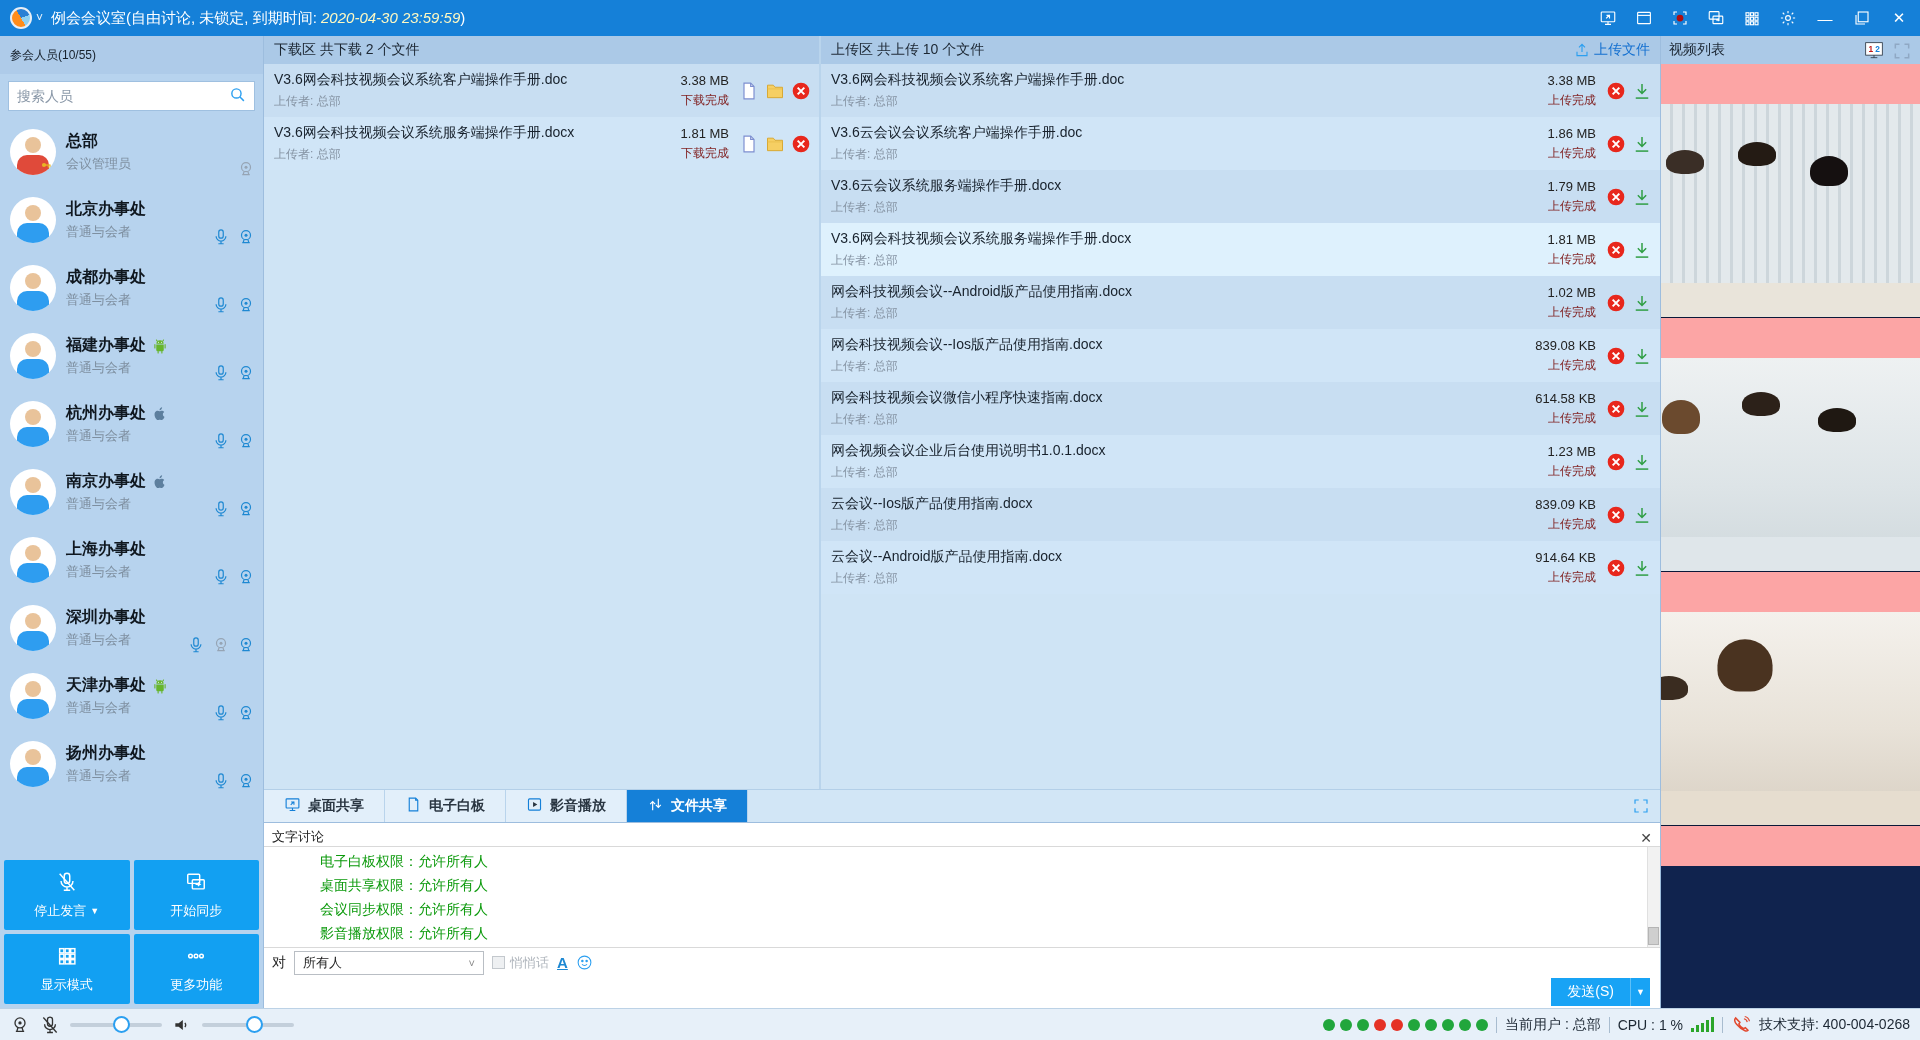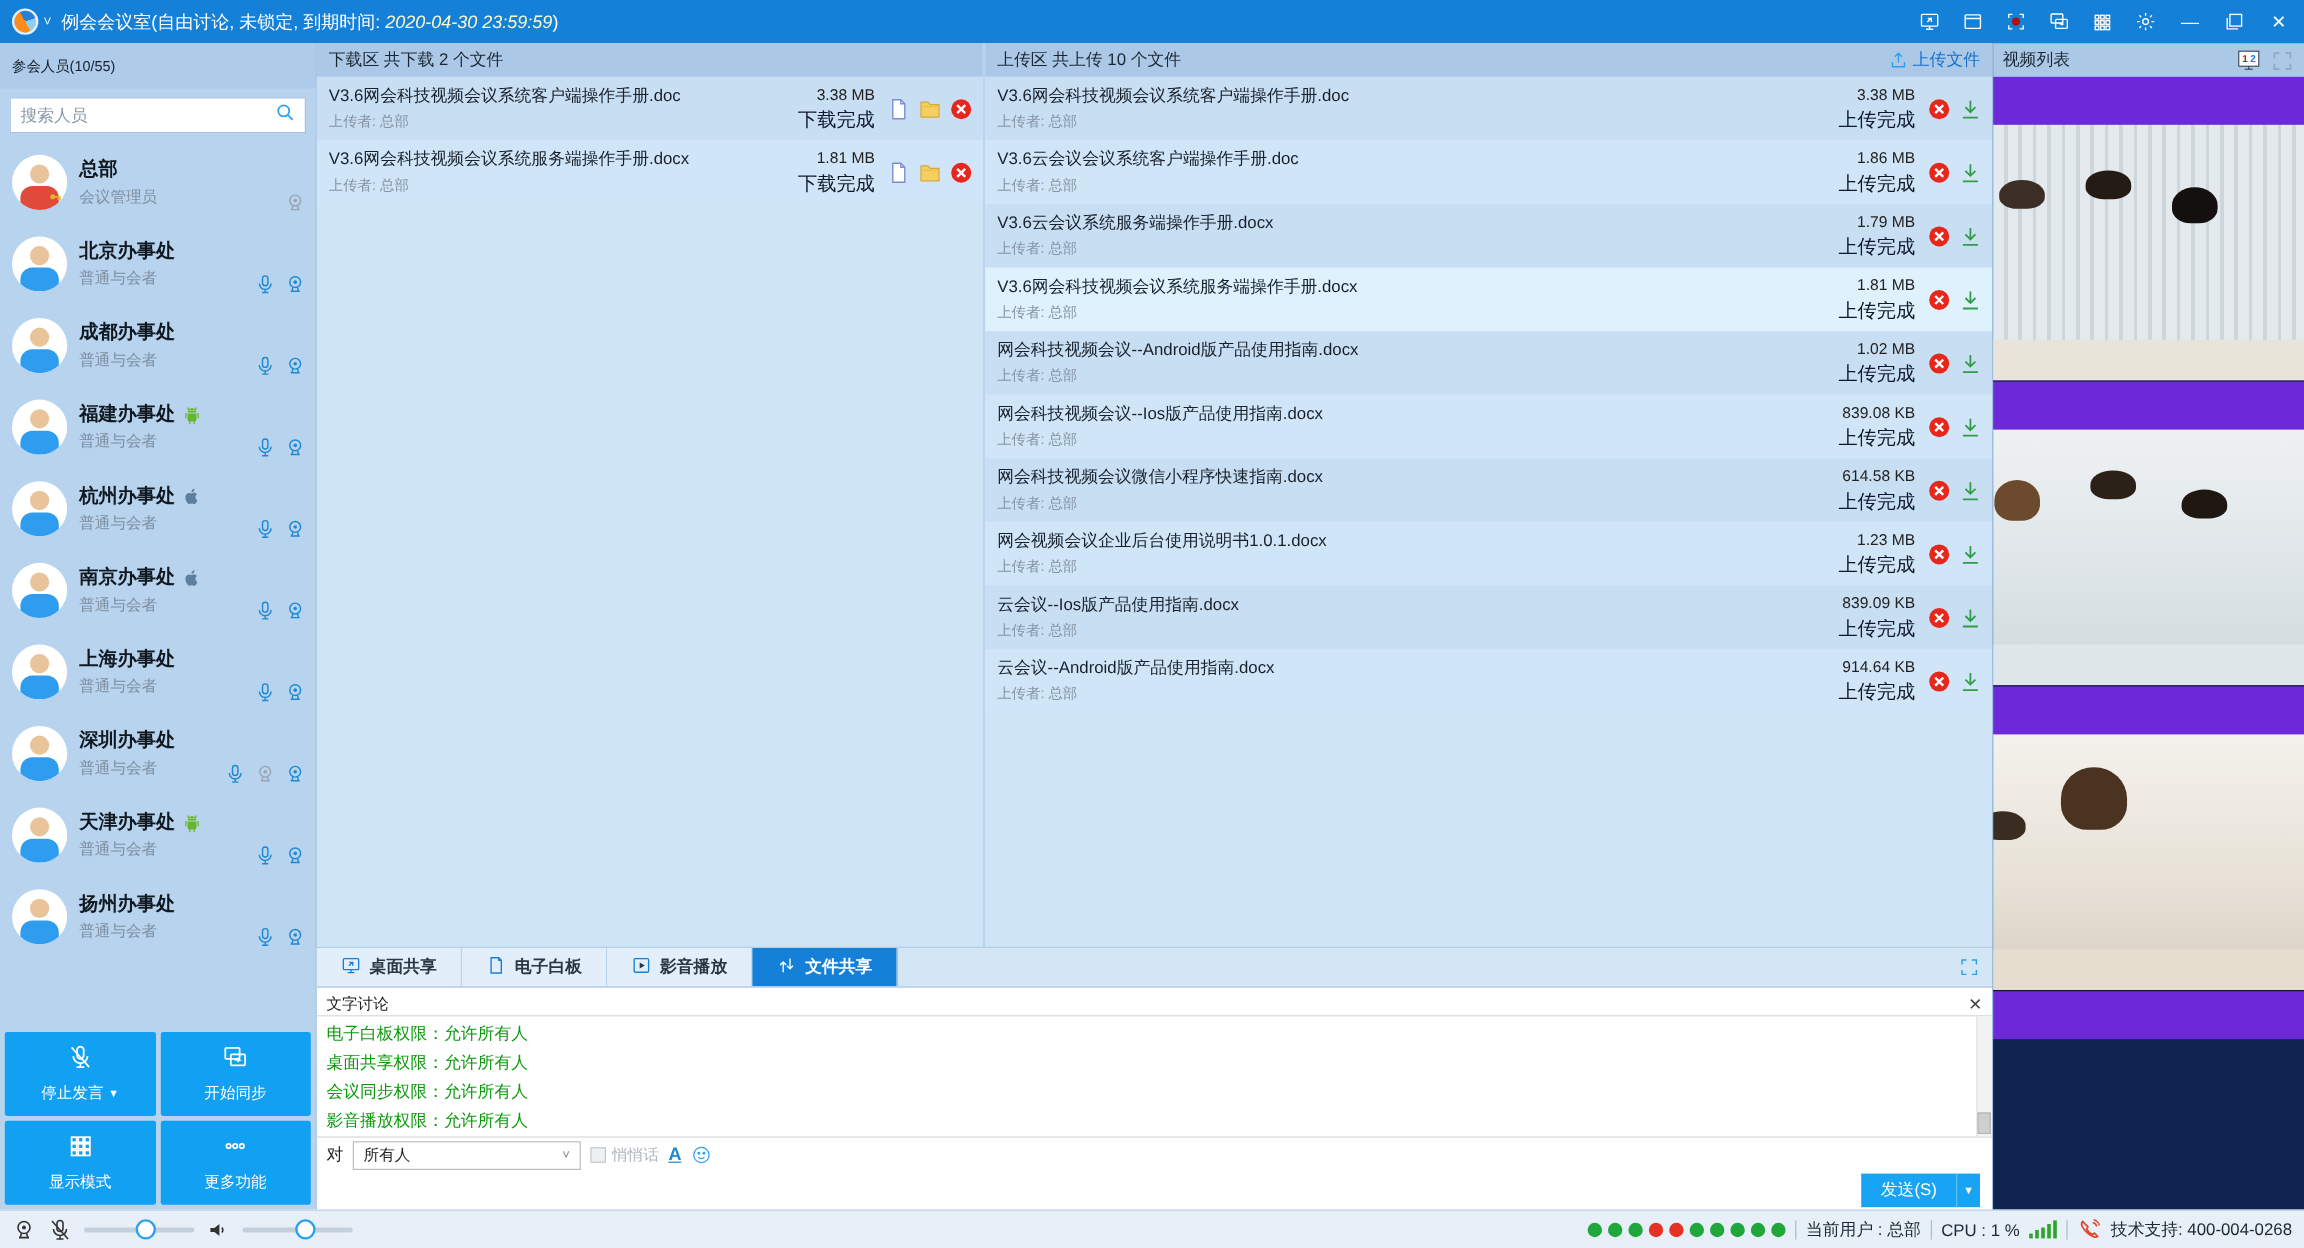--- a/index.html
+++ b/index.html
@@ -64,59 +64,59 @@
   .filelist { flex:1; overflow:hidden; background:#cfe4f5; }
   .frow { height:53px; display:flex; align-items:center; padding:0 8px 0 10px; }
   .frow:nth-child(odd) { background:#c8def2; }
   .frow:nth-child(even) { background:#d0e5f7; }
   .frow.selected { background:#def1fd; }
   .fmain { flex:1; min-width:0; }
   .fname { font-size:14px; color:#17212c; white-space:nowrap; overflow:hidden; }
   .fup { font-size:12px; color:#8593a3; margin-top:4px; }
   .fsize { text-align:right; margin-right:10px; flex:0 0 auto; }
   .fsize .sz { font-size:13px; color:#222; }
-  .fsize .st { font-size:16px; color:#0f172a; margin-top:4px; }
+  .fsize .st { font-size:12px; color:#7f1d1d; margin-top:4px; }
   .facts { display:flex; align-items:center; gap:6px; flex:0 0 auto; }
   .facts .ic { width:20px; height:20px; cursor:pointer; }
   .facts svg { width:20px; height:20px; }
 
   
   .tabbar { flex:0 0 33px; background:#d2e6f6; display:flex; align-items:stretch; border-top:1px solid #b3cfe8; }
   .tab { display:flex; align-items:center; gap:7px; padding:0 20px; font-size:14px; font-weight:bold; color:#2a3642;
     background:#e2effa; border-right:1px solid #b9d4ec; cursor:pointer; }
   .tab svg { width:17px; height:17px; stroke:#1580d8; fill:none; stroke-width:1.6; }
   .tab.active { background:#1580d8; color:#fff; }
   .tab.active svg { stroke:#fff; }
   .tab-expand { margin-left:auto; align-self:center; margin-right:10px; width:18px; height:18px; cursor:pointer; }
   .tab-expand svg { width:18px; height:18px; stroke:#2b9ff0; fill:none; stroke-width:1.6; }
 
   
   .chat { flex:0 0 186px; background:#fff; display:flex; flex-direction:column; border-top:1px solid #9dbdde; }
   .chat-header { flex:0 0 24px; display:flex; align-items:flex-end; padding:0 8px; font-size:13px; color:#222; border-bottom:1px solid #d9d9d9; }
   .chat-close { margin-left:auto; font-size:14px; color:#444; cursor:pointer; }
-  .chat-msgs { flex:1; padding:2px 8px; position:relative; overflow:hidden; }
+  .chat-msgs { flex:1; padding:2px 8px; position:relative; overflow:hidden;margin-left:48px; }
   .cmsg { font-size:14px; color:#0c9a0c; line-height:24px; white-space:nowrap; }
   .chat-scroll { position:absolute; right:0; top:0; bottom:0; width:13px; background:#f2f2f2; border-left:1px solid #e0e0e0; }
   .chat-scroll .thumb { position:absolute; right:1px; bottom:2px; width:11px; height:18px; background:#cfcfcf; border:1px solid #b5b5b5; }
   .chat-input { flex:0 0 30px; border-top:1px solid #d9d9d9; display:flex; align-items:center; gap:8px; padding:0 8px; }
   .chat-input .to { font-size:14px; color:#222; }
   .recipient { width:190px; height:24px; border:1px solid #b9bec4; background:#fff; display:flex; align-items:center; padding:0 8px; font-size:13px; color:#222; cursor:pointer; }
   .recipient .chev { margin-left:auto; color:#888; font-size:11px; }
   .whisper { display:flex; align-items:center; gap:5px; color:#b0b6bd; font-size:13px; }
   .whisper .cb { width:13px; height:13px; border:1px solid #c3c8cd; background:#eef0f2; }
   .fontA { color:#1e88d2; font-size:15px; text-decoration:underline; cursor:pointer; font-weight:bold; }
   .smiley { width:17px; height:17px; cursor:pointer; }
   .smiley svg { width:17px; height:17px; stroke:#2b9ff0; fill:none; stroke-width:1.5; }
   .chat-send { flex:0 0 34px; display:flex; align-items:center; justify-content:flex-end; padding:0 10px 4px 0; }
   .sendbtn { display:flex; height:28px; cursor:pointer; }
   .sendbtn .main { background:#18a3f5; color:#fff; font-size:14px; display:flex; align-items:center; padding:0 16px; }
   .sendbtn .caret { background:#18a3f5; color:#fff; width:20px; display:flex; align-items:center; justify-content:center; border-left:1px solid #5ec0f8; font-size:9px; }
 
   
-  .videopane { width:260px; flex:0 0 260px; border-left:1px solid #9dbdde; background:#6d28d9; display:flex; flex-direction:column;gap:40px; }
+  .videopane { width:260px; flex:0 0 260px; border-left:1px solid #9dbdde; background:#fca5a5; display:flex; flex-direction:column;gap:40px; }
   .vp-header { flex:0 0 28px; background:#abc9e7; display:flex; align-items:center; padding:0 8px; font-size:14px; color:#1c2733; }
   .vp-hicons { margin-left:auto; display:flex; gap:8px; align-items:center; }
   .vp-hicons .ic { width:20px; height:18px; cursor:pointer; }
   .video { height:214px; flex:0 0 214px; position:relative; overflow:hidden; border-bottom:1px solid #0a1838; cursor:pointer; }
   .v-bg1 { background:repeating-linear-gradient(90deg,#e3e9ec 0 9px,#cdd6db 9px 12px); }
   .v-bg2 { background:linear-gradient(180deg,#eef1f2 0%,#dde4e7 60%,#cfd8dc 100%); }
   .v-bg3 { background:linear-gradient(180deg,#f4f1ec 0%,#e8e2d8 55%,#d8cfc2 100%); }
   .person { position:absolute; }
   .person .hd { width:34px; height:38px; border-radius:50% 50% 46% 46%; background:#e3b289; margin:0 auto; }
   .person .hair { position:absolute; top:-6px; left:50%; transform:translateX(-50%); width:38px; height:24px; border-radius:50% 50% 40% 40%; background:#3a2e26; }

